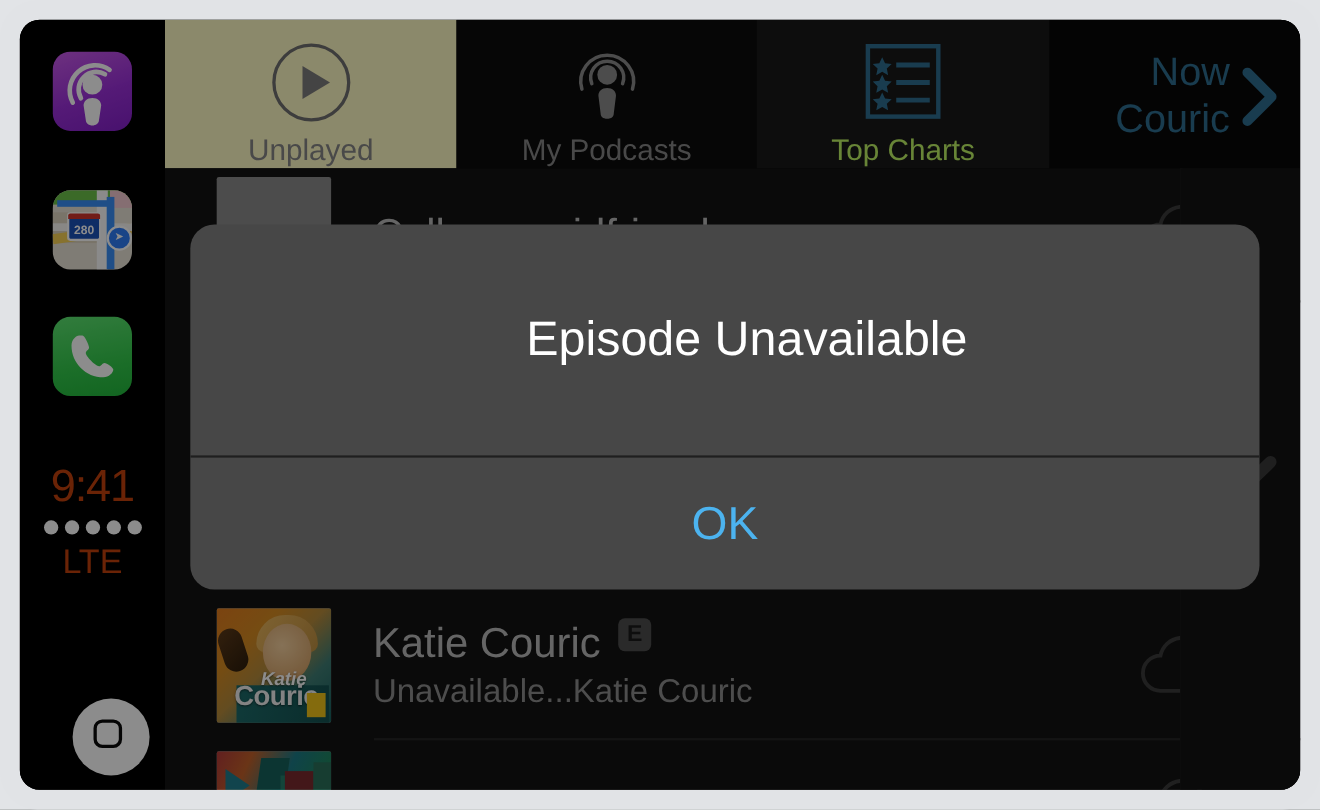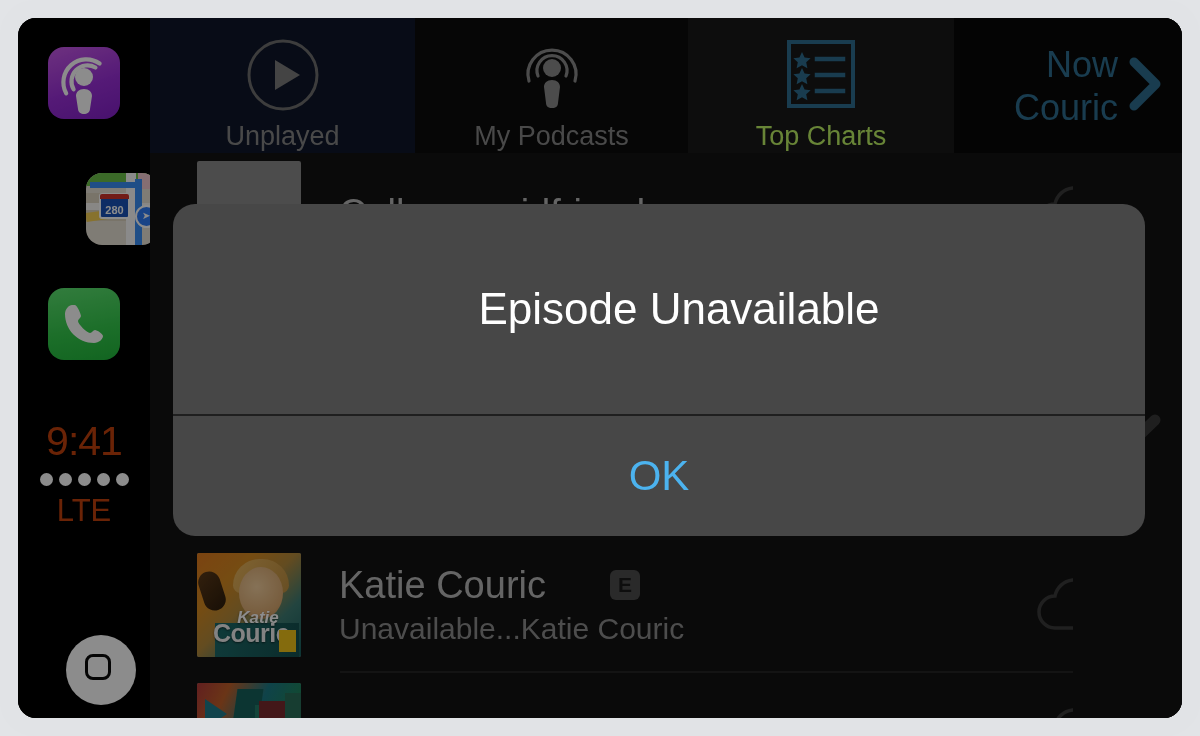--- a/index.html
+++ b/index.html
@@ -15,21 +15,21 @@
 
   
   #sidebar{position:absolute;left:0;top:0;width:132px;height:700px;background:#000;}
   .appicon{position:absolute;left:30px;width:72px;height:72px;border-radius:16px;overflow:hidden;}
 
   
   #ic-podcasts{top:29px;background:linear-gradient(160deg,#c85ae8 0%,#9b30d9 55%,#8320c8 100%);}
   #ic-podcasts .pgl{position:absolute;left:0;top:0;width:72px;height:72px;}
 
   
-  #ic-maps{top:155px;background:#e8e2d6;margin-left:38px;}
+  #ic-maps{top:155px;background:#e8e2d6;}
   .mp{position:absolute;}
   .mp-green{left:0;top:0;width:72px;height:13px;background:#6cc24a;}
   .mp-pink{left:52px;top:0;width:20px;height:16px;background:#f3c9cf;}
   .mp-white1{left:40px;top:0;width:10px;height:72px;background:#fbfbfb;}
   .mp-white2{left:0;top:30px;width:72px;height:7px;background:#f7f6f3;}
   .mp-blue-v{left:49px;top:6px;width:7px;height:66px;background:#3a8ef6;}
   .mp-blue-h{left:4px;top:9px;width:50px;height:6px;background:#3a8ef6;}
   .mp-yellow{left:0;top:40px;width:72px;height:9px;background:#f6cf55;
              transform:rotate(-8deg);transform-origin:left center;}
   .mp-tan{left:0;top:20px;width:44px;height:28px;background:#ddd4bf;}
@@ -56,42 +56,42 @@
   #homebtn{position:absolute;left:48px;top:617px;width:70px;height:70px;border-radius:50%;
            background:#fff;}
   #homebtn i{position:absolute;left:19px;top:19px;width:26px;height:26px;border-radius:8px;
              border:3.5px solid #0a0a0a;box-sizing:border-box;display:block;}
 
   
   #tabbar{position:absolute;left:132px;top:0;width:1032px;height:135px;background:#0b0b0b;
           display:flex;}
   .tab{position:relative;height:135px;display:flex;flex-direction:column;
        align-items:center;justify-content:flex-start;padding-top:18px;box-sizing:border-box;}
-  #tab-unplayed{width:265px;background:#0f172a;}
+  #tab-unplayed{width:265px;background:#fef9c3;}
   #tab-mypodcasts{width:273px;background:#0b0b0b;}
   #tab-topcharts{width:266px;background:#191919;}
   #tab-nowplaying{width:228px;background:#090909;padding-top:0;
                   align-items:flex-end;justify-content:center;}
   .tab-label{font-size:27px;line-height:32px;color:#868686;margin-top:6px;}
   #tab-topcharts .tab-label{color:#bef264;}
   .tab-icon{height:78px;display:flex;align-items:center;justify-content:center;}
 
   
-  #np-wrap{display:flex;align-items:center;padding-right:14px;}
+  #np-wrap{display:flex;align-items:flex-end;padding-right:14px;}
   #np-text{text-align:right;color:#2e6e90;font-size:36px;line-height:43px;}
   #np-chevron{margin-left:4px;}
 
   
   #list{position:absolute;left:132px;top:135px;width:1032px;height:565px;background:#131313;}
   .row{position:absolute;left:0;width:1032px;display:flex;align-items:center;}
   .thumb{width:104px;height:104px;margin-left:47px;border-radius:2px;overflow:hidden;
          position:relative;flex:none;background:#8a8a8a;}
   .rowtext{margin-left:38px;flex:1;min-width:0;}
   .rowtitle{font-size:38px;line-height:46px;color:#b9b9b9;white-space:nowrap;
-            display:flex;align-items:center;gap:48px;}
+            display:flex;align-items:flex-start;}
   .rowsub{font-size:30px;line-height:38px;color:#8d8d8d;white-space:nowrap;margin-top:2px;}
   .ebadge{display:inline-block;width:30px;height:30px;border-radius:6px;background:#4d4d4d;
           color:#1b1b1b;font-size:21px;font-weight:bold;line-height:30px;text-align:center;
           margin-left:16px;}
   .cloud{width:92px;margin-right:62px;flex:none;display:flex;justify-content:center;}
   .rowdiv{position:absolute;left:190px;width:865px;height:2px;background:#262626;}
 
   #row-call{top:0;height:120px;}
   #row-katie{top:390px;height:124px;}
   #row-kcrw{top:520px;height:124px;}

